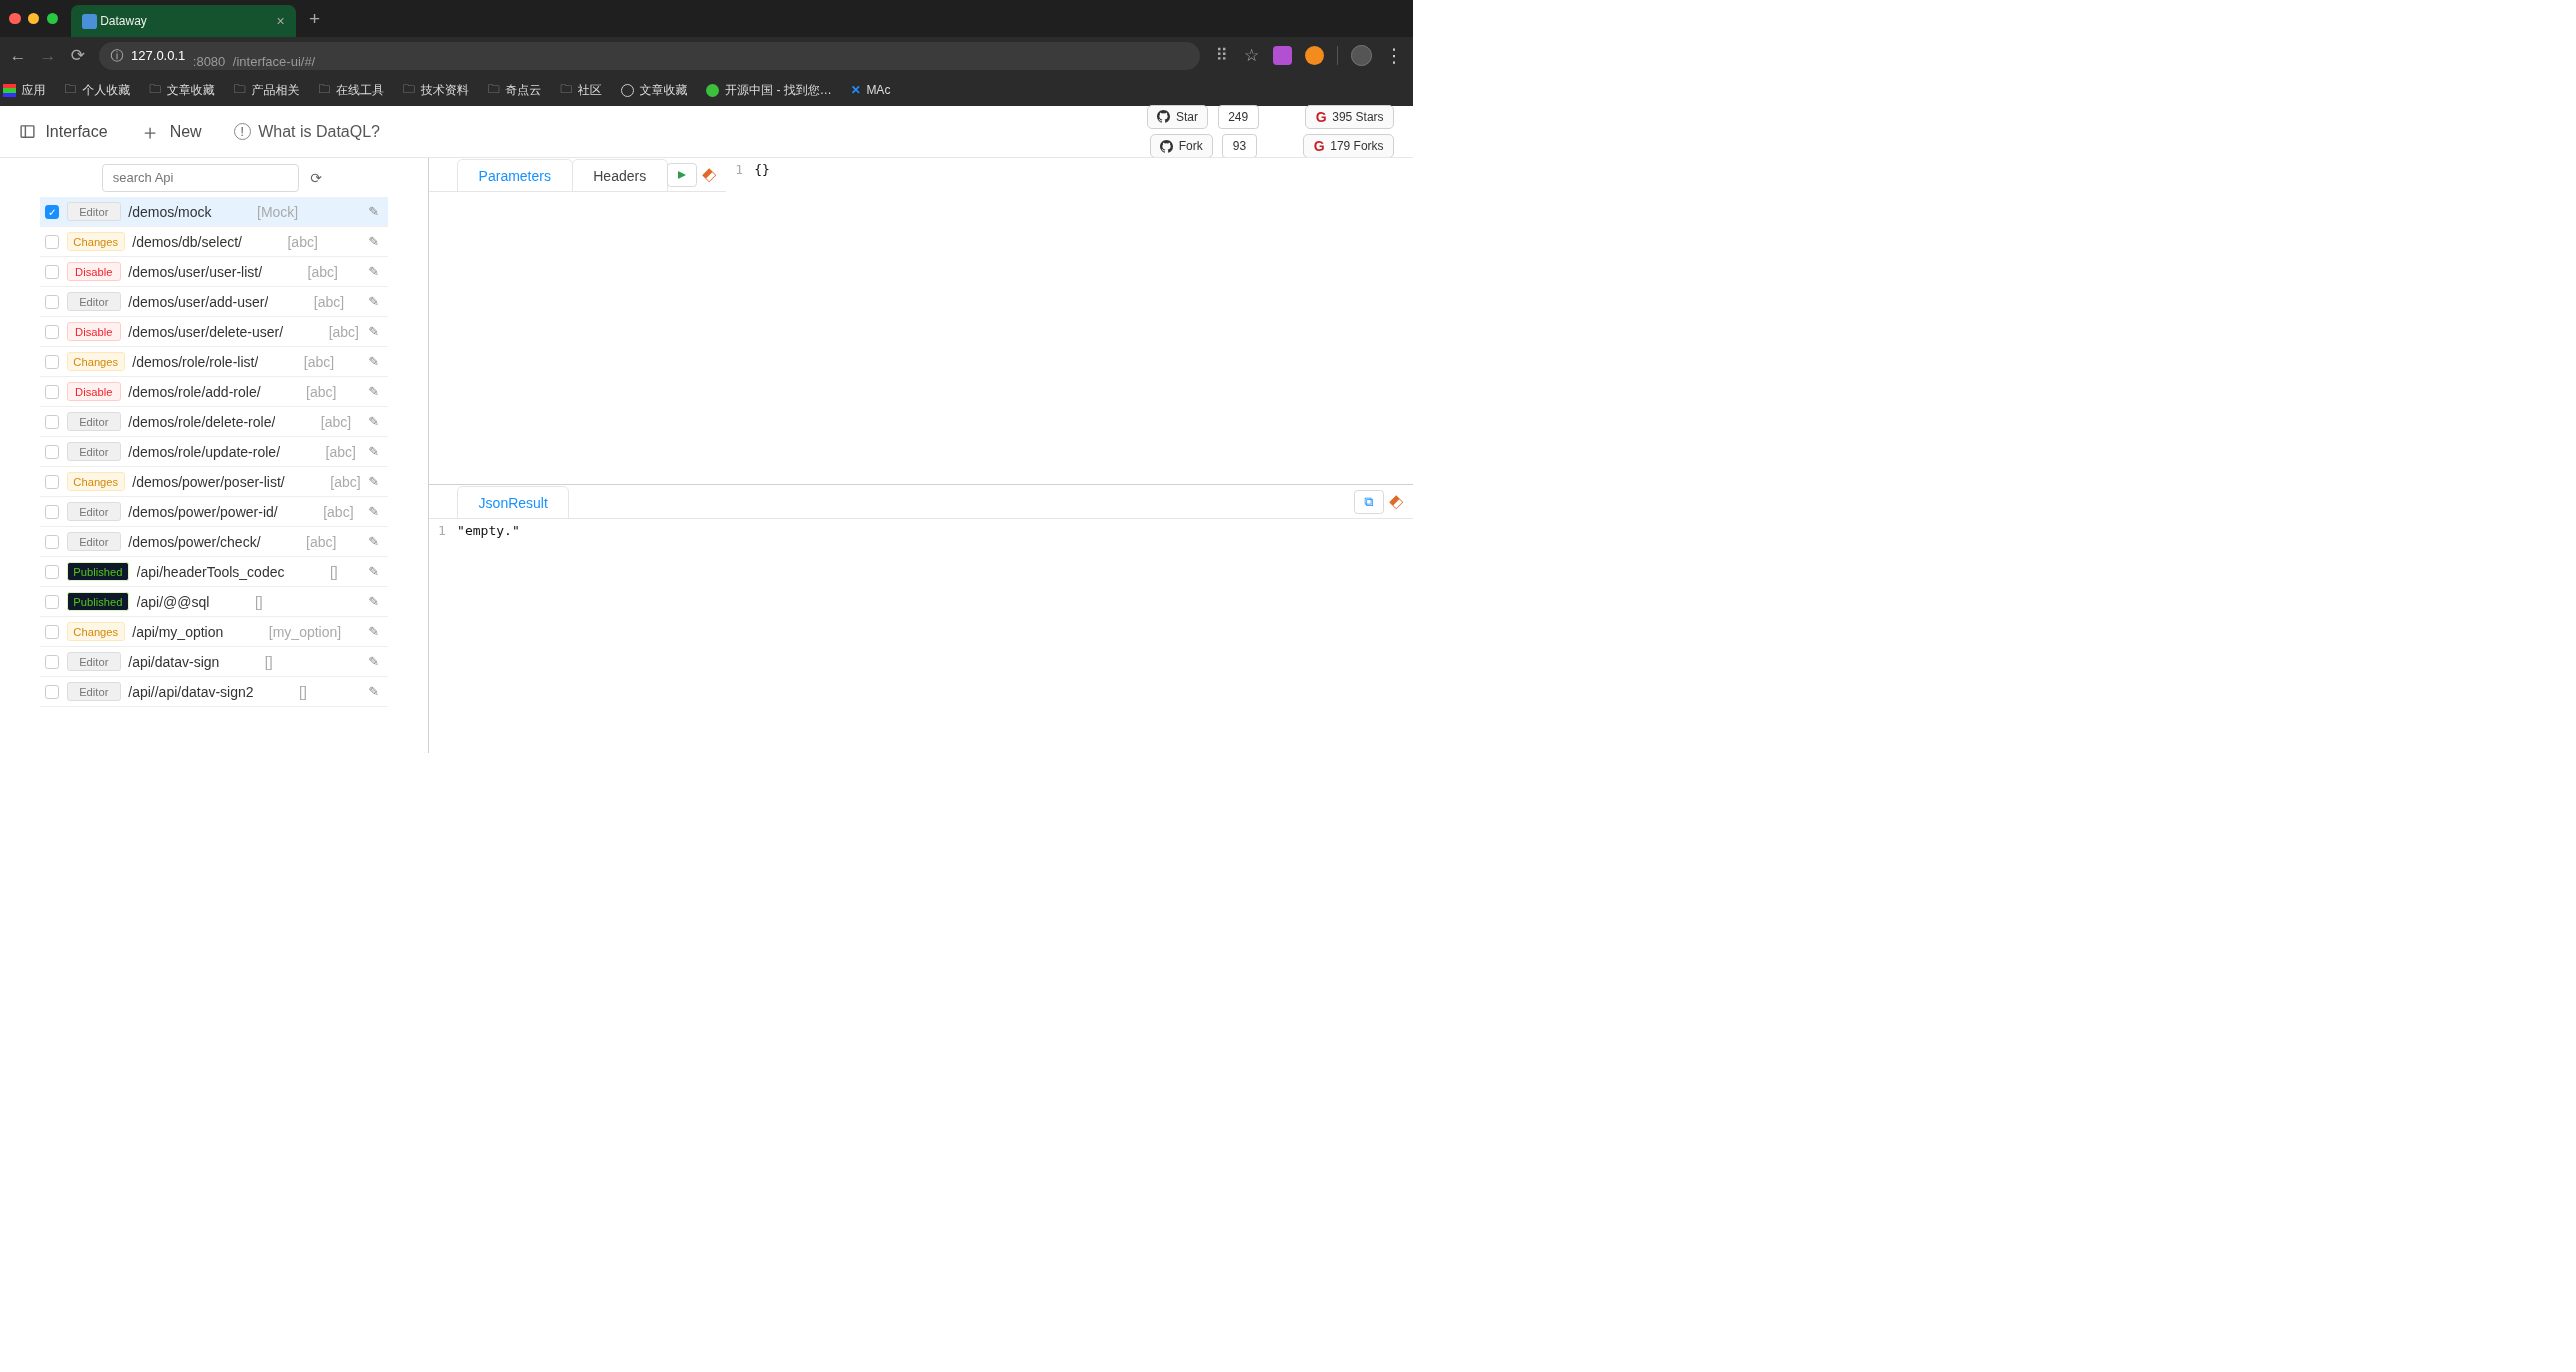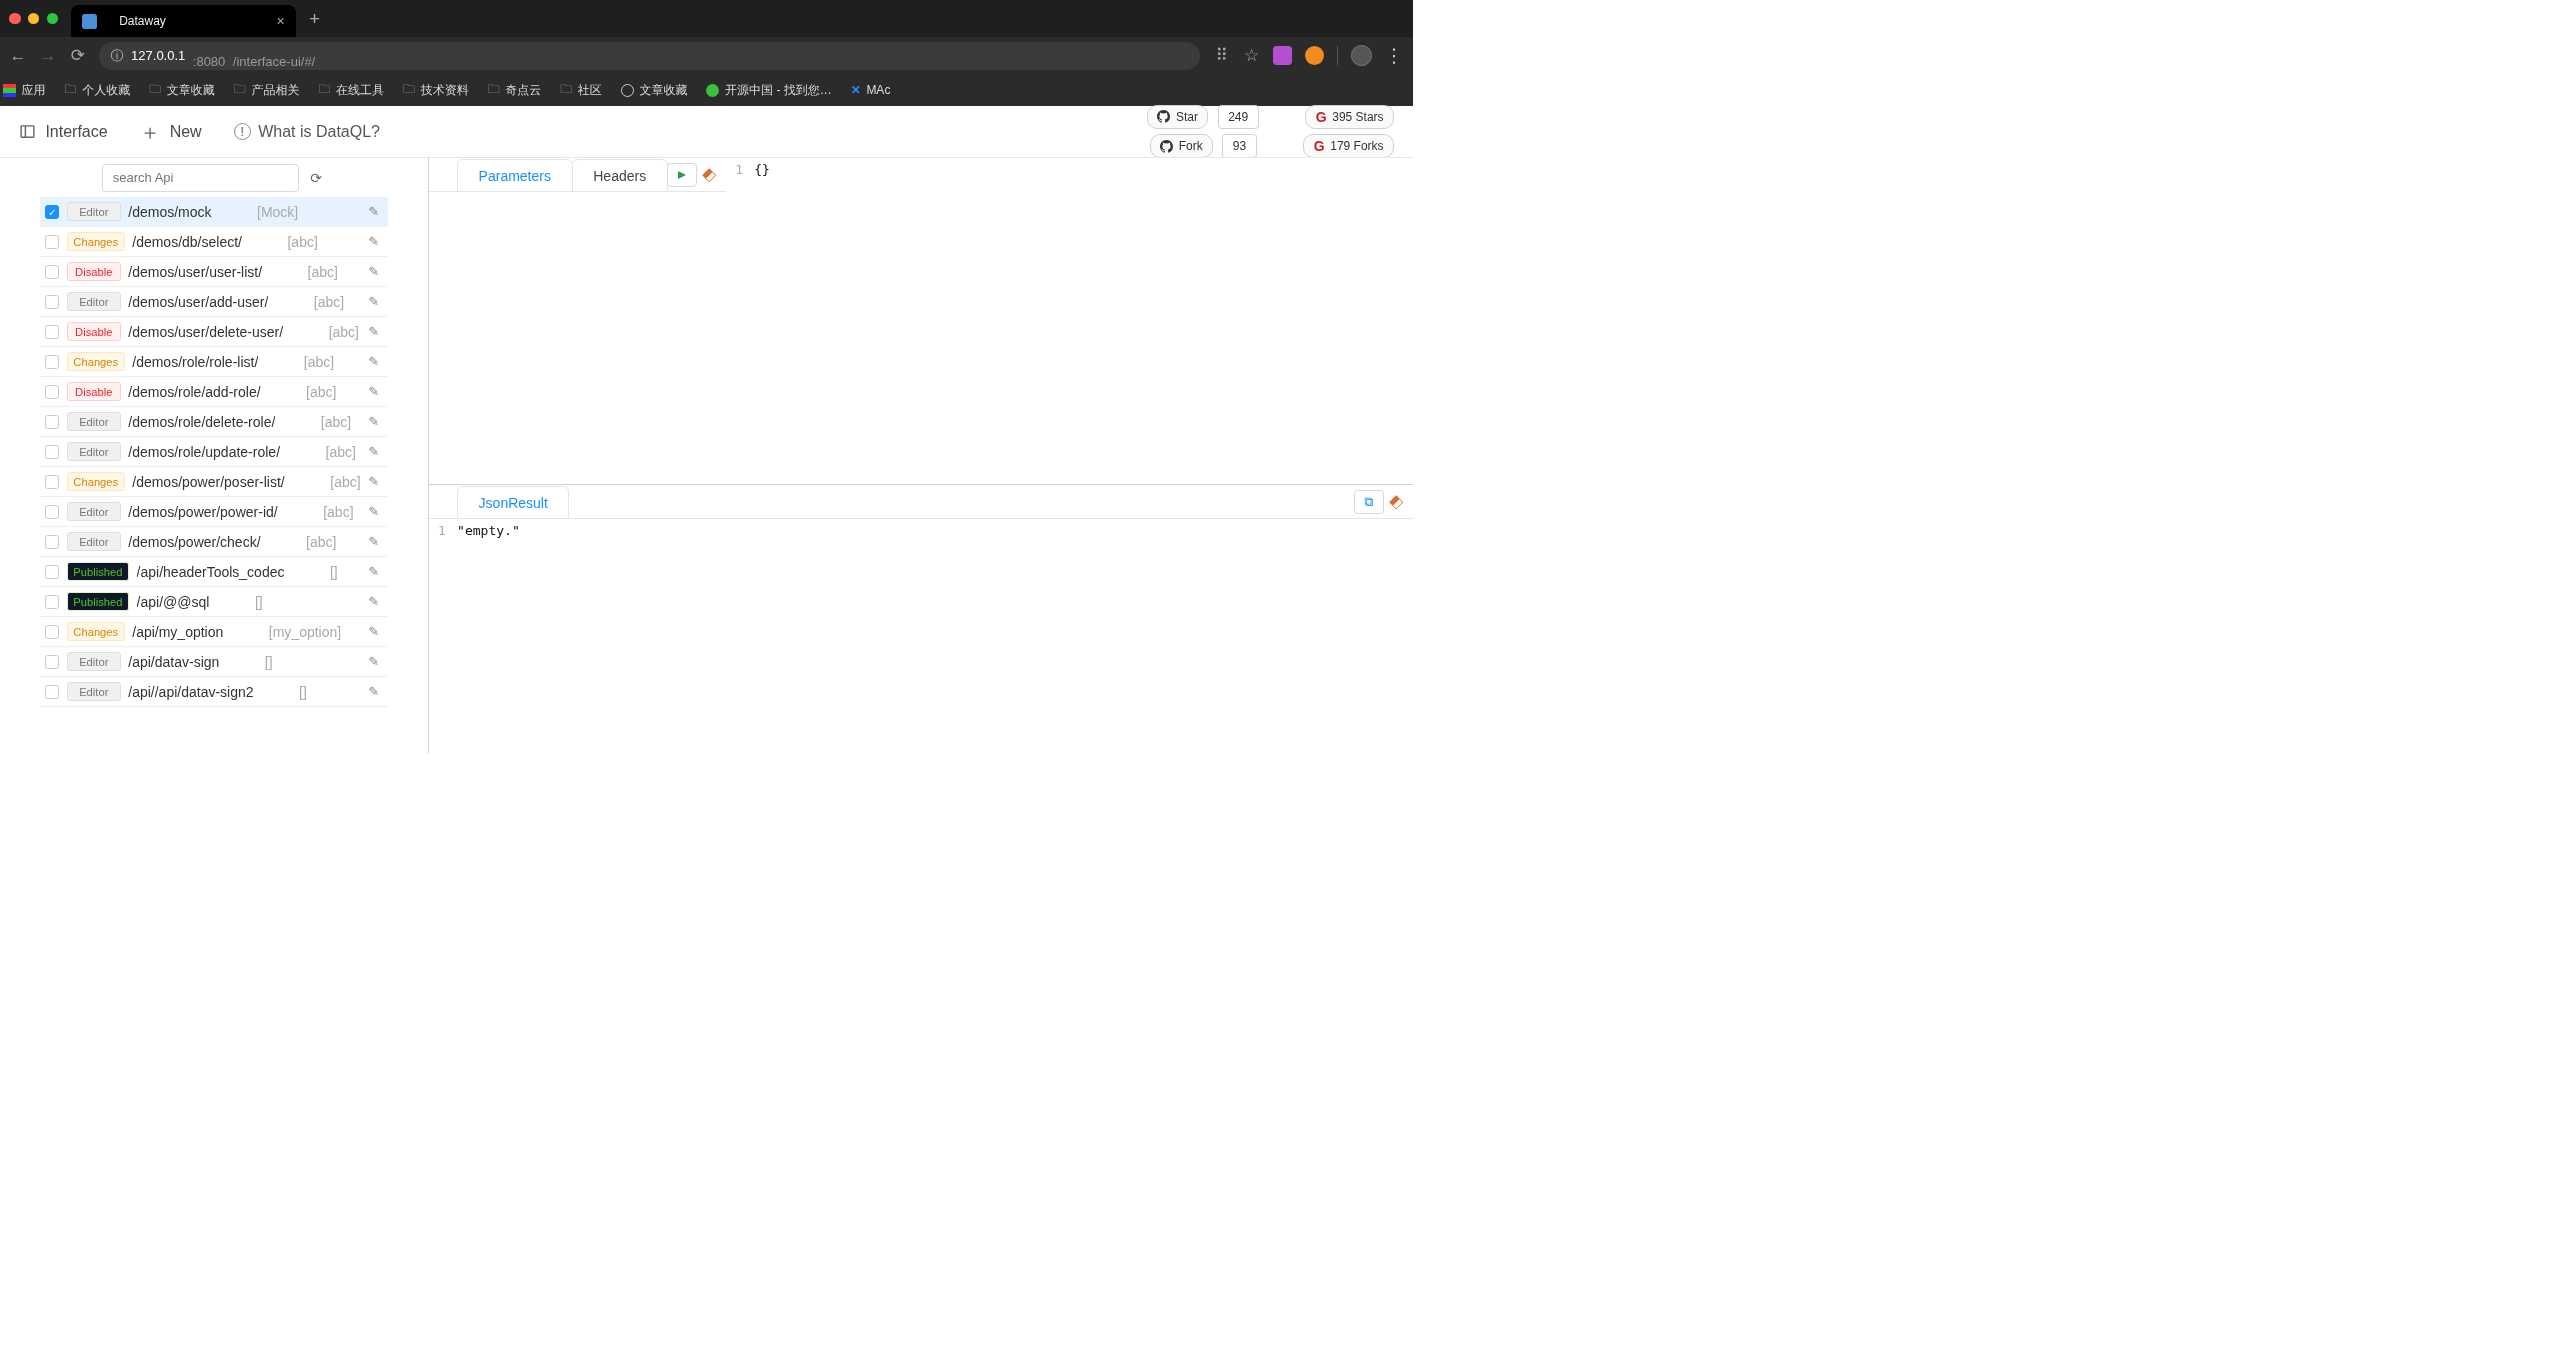--- a/index.html
+++ b/index.html
@@ -26,27 +26,27 @@
   padding-left: 9.4px;
 }
 .traffic-lights { display: flex; gap: 7.5px; margin-right: 13px; align-items: center; }
 .traffic-lights span { width: 11.2px; height: 11.2px; border-radius: 50%; display: inline-block; }
 .tl-red { background: #ff5f57; }
 .tl-yellow { background: #febc2e; }
 .tl-green { background: #28c840; }
 .tab {
   display: flex;
   align-items: center;
-  background: #000000;
+  background: #14532d;
   height: 32px;
   margin-top: 5.6px;
   border-radius: 7.5px 7.5px 0 0;
   padding: 0 11.2px;
   min-width: 225px;
-  gap: 22px;
+  gap: 3px;
   color: #eee;
   font-size: 12px;
 }
 .tab .favicon { width: 15px; height: 15px; background:#4a90d9; border-radius:2.8px; }
 .tab .close { margin-left: auto; font-size: 14px; color: #aaa; cursor: pointer; }
 .new-tab { color:#aaa; font-size:19px; margin-left:13px; cursor:pointer; }
 
 .addr-row {
   display: flex;
   align-items: center;
@@ -113,21 +113,21 @@
 .tb-link {
   display:flex;align-items:center;gap:9.4px;
   color:#4a4a4a;font-size:16px;cursor:pointer;
 }
 .tb-link .underline { }
 .tb-info { color:#555;font-size:16px;display:flex;align-items:center;gap:7.5px;cursor:pointer; }
 .toolbar-right { margin-left:auto;display:flex;flex-direction:column;gap:5.6px;align-items:flex-end; }
 .gh-row { display:flex;gap:9.4px; }
 .gh-btn {
   display:flex;align-items:center;gap:5.6px;
-  border:0.9px solid #d0d0d0;border-radius:10px;
+  border:0.9px solid #d0d0d0;border-radius:5px;
   background:#fafafa;height:24px;padding:0 9.4px;
   font-size:12px;color:#333;
 }
 .gh-count {
   border:0.9px solid #d0d0d0;border-radius:3.7px;background:#fff;
   height:24px;display:flex;align-items:center;padding:0 9.4px;font-size:12px;
 }
 .gitee-red { color:#c71d23;font-weight:bold;font-size:14px; }
 
 

